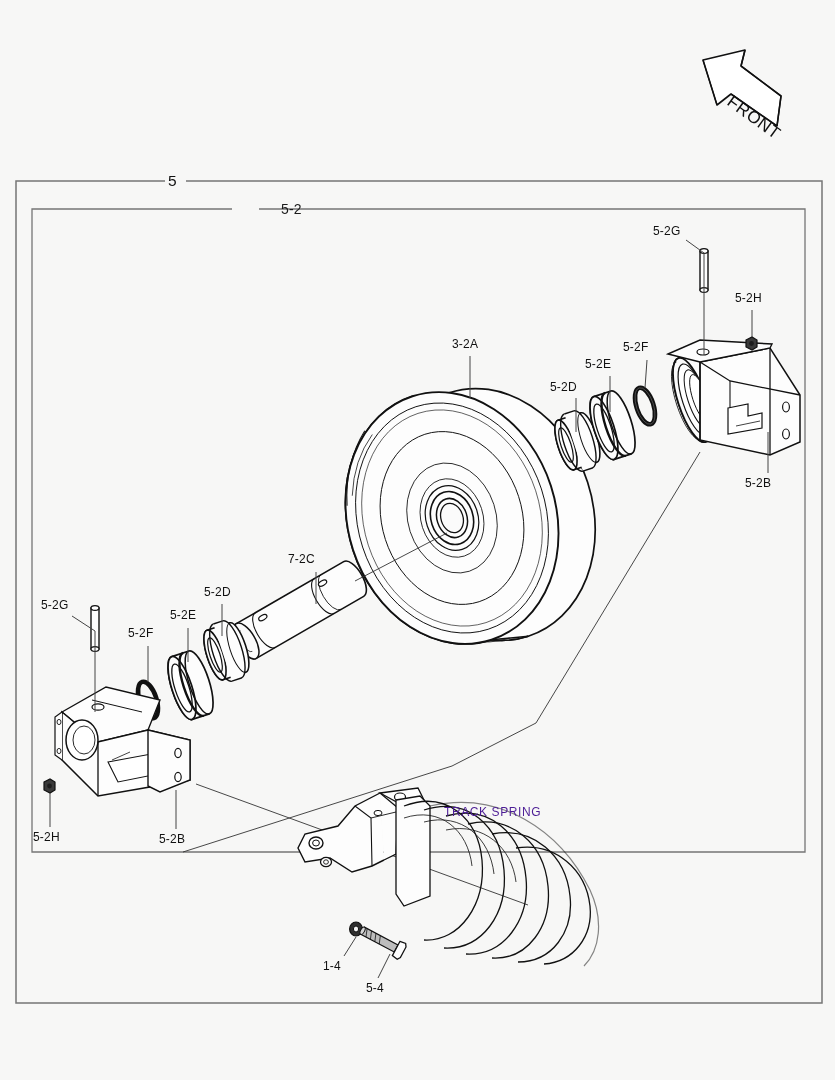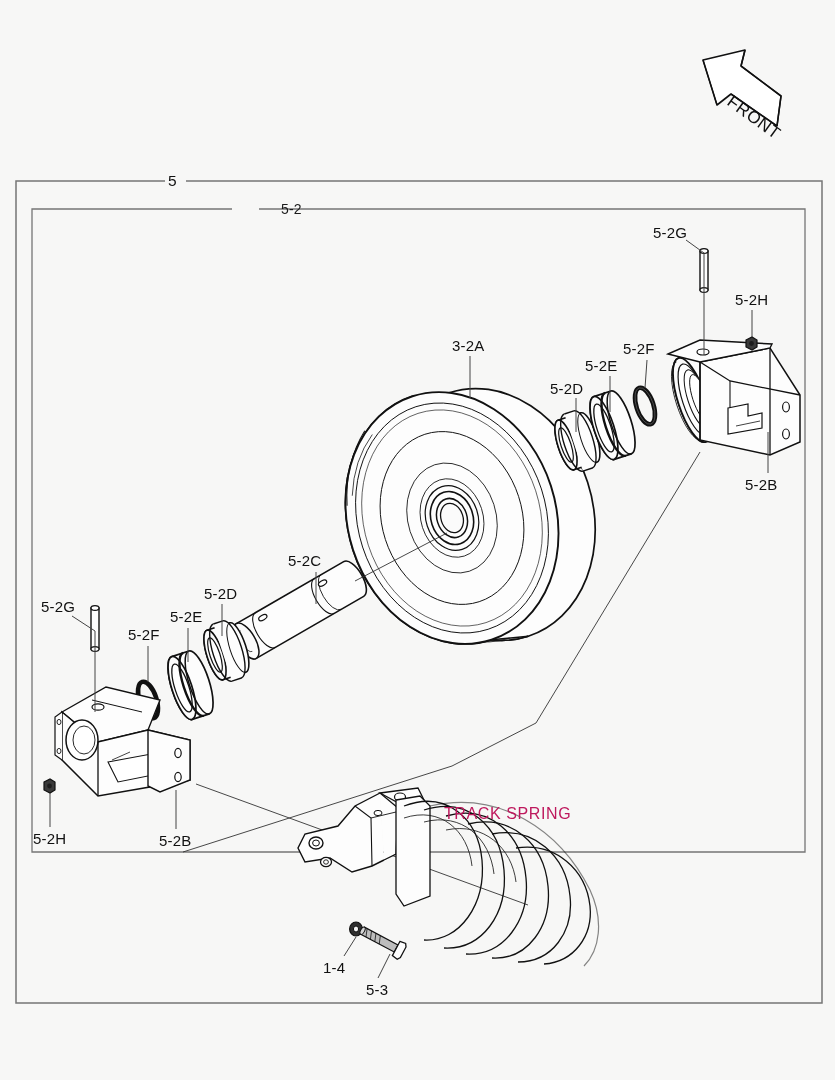--- a/index.html
+++ b/index.html
@@ -17,37 +17,37 @@
     background: #f7f7f6;
     overflow: hidden;
   }
   #sheet {
     position: absolute;
     inset: 0;
   }
   .lbl {
     position: absolute;
     font-family: "Liberation Sans", sans-serif;
-    font-size: 15px;
+    font-size: 12px;
     color: #111111;
     letter-spacing: 0.2px;
     white-space: nowrap;
     line-height: 1;
   }
   .lbl.big {
     font-size: 15.5px;
   }
   .lbl.sect {
     font-size: 14px;
     color: #1a1a1a;
   }
   .lbl.spring {
-    font-size: 16px;
+    font-size: 12px;
     letter-spacing: 0.6px;
-    color: #be185d;
+    color: #4c1d95;
   }
 </style>
 </head>
 <body>
 
 <div id="page">
 
   <svg id="sheet" viewBox="0 0 835 1080" xmlns="http://www.w3.org/2000/svg">
 
     <defs>
@@ -326,33 +326,33 @@
 
       <line x1="344" y1="956" x2="356" y2="937"></line>
       <line x1="378" y1="978" x2="390" y2="954"></line>
     </g>
   </svg>
 
   <div class="lbl big" style="left:168px; top:173px;">5</div>
   <div class="lbl sect" style="left:233px; top:202px;margin-left:48px;">5-2</div>
 
   <div class="lbl" style="left:452px; top:338px;">3-2A</div>
-  <div class="lbl" style="left:288px; top:553px;">5-2C</div>
+  <div class="lbl" style="left:288px; top:553px;">7-2C</div>
   <div class="lbl" style="left:550px; top:381px;">5-2D</div>
   <div class="lbl" style="left:585px; top:358px;">5-2E</div>
   <div class="lbl" style="left:623px; top:341px;">5-2F</div>
   <div class="lbl" style="left:653px; top:225px;">5-2G</div>
   <div class="lbl" style="left:735px; top:292px;">5-2H</div>
   <div class="lbl" style="left:745px; top:477px;">5-2B</div>
 
   <div class="lbl" style="left:41px; top:599px;">5-2G</div>
   <div class="lbl" style="left:128px; top:627px;">5-2F</div>
   <div class="lbl" style="left:170px; top:609px;">5-2E</div>
   <div class="lbl" style="left:204px; top:586px;">5-2D</div>
   <div class="lbl" style="left:33px; top:831px;">5-2H</div>
   <div class="lbl" style="left:159px; top:833px;">5-2B</div>
 
   <div class="lbl" style="left:323px; top:960px;">1-4</div>
-  <div class="lbl" style="left:366px; top:982px;">5-3</div>
+  <div class="lbl" style="left:366px; top:982px;">5-4</div>
 
   <div class="lbl spring" style="left:444px; top:806px;">TRACK SPRING</div>
 
 </div>
 
 </body></html>

